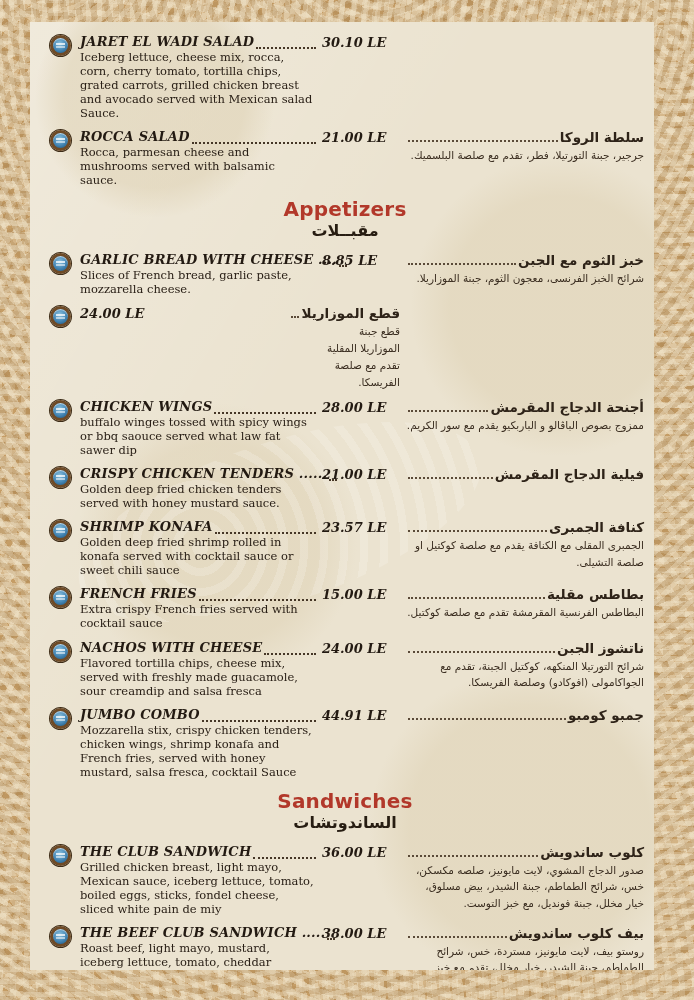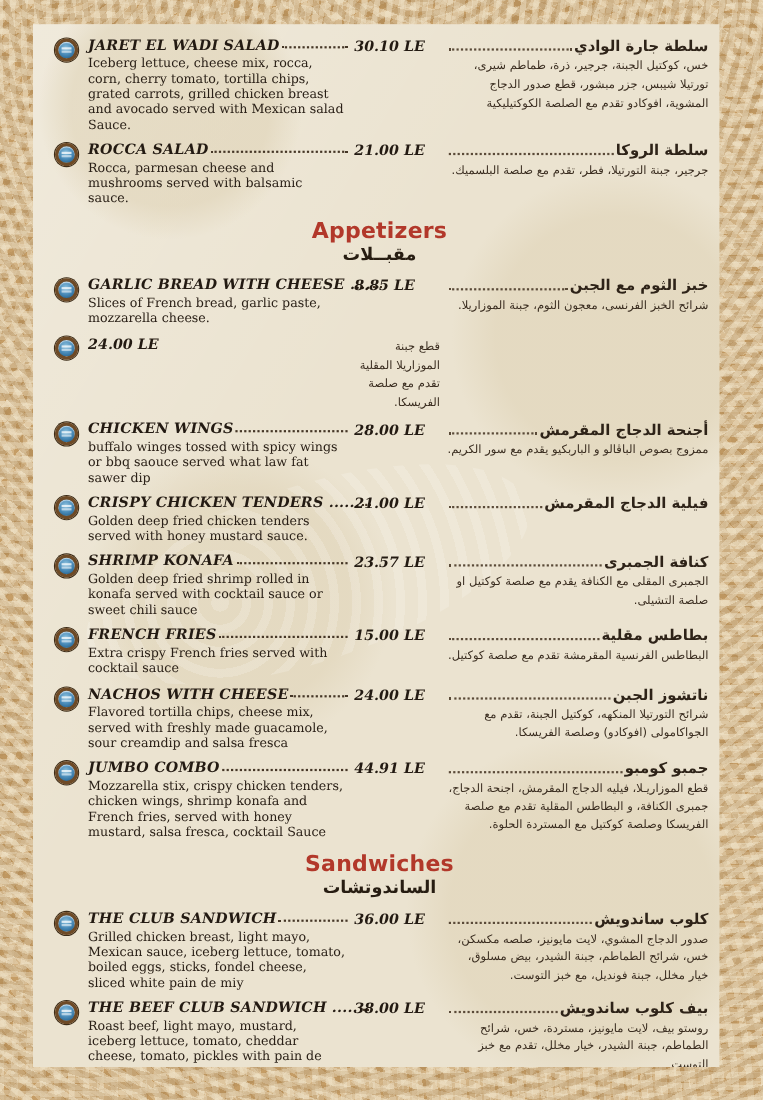--- a/index.html
+++ b/index.html
@@ -53,21 +53,21 @@
     background:radial-gradient(circle at 45% 38%, #8ec2de 0%, #4e8fbc 45%, #2e6d9a 75%);
     border:3px solid #6e4a26;
     box-shadow:0 0 0 1px #3d2c17, inset 0 1px 1px rgba(255,255,255,.7);
     position:relative;
   }
   .bullet::after{
     content:""; position:absolute; left:3px; top:5px; width:9px; height:2px;
     background:rgba(255,255,255,.75); box-shadow:0 3px 0 rgba(255,255,255,.55);
   }
   .en-block{ color:#231a12; }
-  .en-title-row{ display:flex; align-items:flex-start; }
+  .en-title-row{ display:flex; align-items:flex-end; }
   .en-title{
     font-style:italic; font-weight:bold; font-size:13px; letter-spacing:.2px;
     white-space:nowrap;
   }
   .leader{ flex:1 1 auto; border-bottom:2px dotted #453626; margin:0 2px; height:10px; min-width:8px; }
   .en-desc{
     font-size:11.5px; line-height:1.22; color:#2a2017;
     padding-right:4px; margin-top:1px;
   }
   .price{
@@ -104,27 +104,20 @@
       <div class="en-title-row">
         <span class="en-title">JARET EL WADI SALAD</span>
         <span class="leader"></span>
       </div>
       <div class="en-desc">Iceberg lettuce, cheese mix, rocca, corn, cherry tomato, tortilla chips, grated carrots, grilled chicken breast and avocado served with Mexican salad Sauce.</div>
     </div>
     <div class="price">
       <span>30.10</span>
       <span>LE</span>
     </div>
-    <div class="ar-block" lang="ar">
-      <div class="ar-title-row">
-        <span class="ar-title">سلطة جارة الوادي</span>
-        <span class="leader"></span>
-      </div>
-      <div class="ar-desc">خس، كوكتيل الجبنة، جرجير، ذرة، طماطم شيرى، تورتيلا شيبس، جزر مبشور، قطع صدور الدجاج المشوية، افوكادو تقدم مع الصلصة الكوكتيليكية</div>
-    </div>
   </div>
 
   <div class="item">
     <div class="bullet"></div>
     <div class="en-block">
       <div class="en-title-row">
         <span class="en-title">ROCCA SALAD</span>
         <span class="leader"></span>
       </div>
       <div class="en-desc">Rocca, parmesan cheese and mushrooms served with balsamic sauce.</div>
@@ -172,20 +165,24 @@
     </div>
   </div>
 
   <div class="item">
     <div class="bullet"></div>
     <div class="price">
       <span>24.00</span>
       <span>LE</span>
     </div>
     <div class="ar-block" lang="ar">
+      <div class="ar-title-row">
+        <span class="ar-title">قطع الموزاريلا</span>
+        <span class="leader"></span>
+      </div>
       <div class="ar-desc">قطع جبنة الموزاريلا المقلية تقدم مع صلصة الفريسكا.</div>
     </div>
   </div>
 
   <div class="item">
     <div class="bullet"></div>
     <div class="en-block">
       <div class="en-title-row">
         <span class="en-title">CHICKEN WINGS</span>
         <span class="leader"></span>
@@ -303,21 +300,20 @@
     </div>
     <div class="price">
       <span>44.91</span>
       <span>LE</span>
     </div>
     <div class="ar-block" lang="ar">
       <div class="ar-title-row">
         <span class="ar-title">جمبو كومبو</span>
         <span class="leader"></span>
       </div>
-      <div class="ar-desc">قطع الموزاريـلا، فيليه الدجاج المقرمش، اجنحة الدجاج، جمبرى الكنافة، و البطاطس المقلية تقدم مع صلصة الفريسكا وصلصة كوكتيل مع المستردة الحلوة.</div>
     </div>
   </div>
 </div>
   </div>
 
   <div>
     <div class="section-header">
       <div class="section-title-en">Sandwiches</div>
       <div class="section-title-ar">الساندوتشات</div>
     </div>

